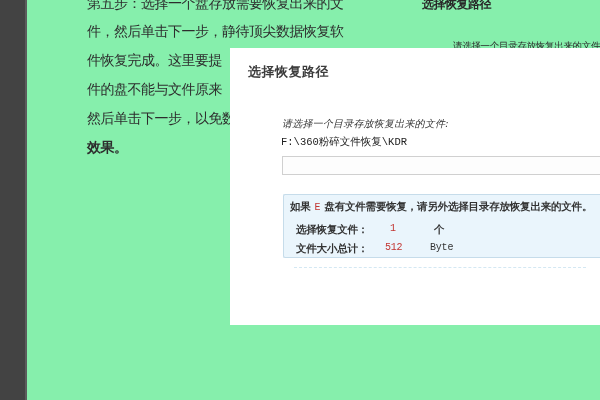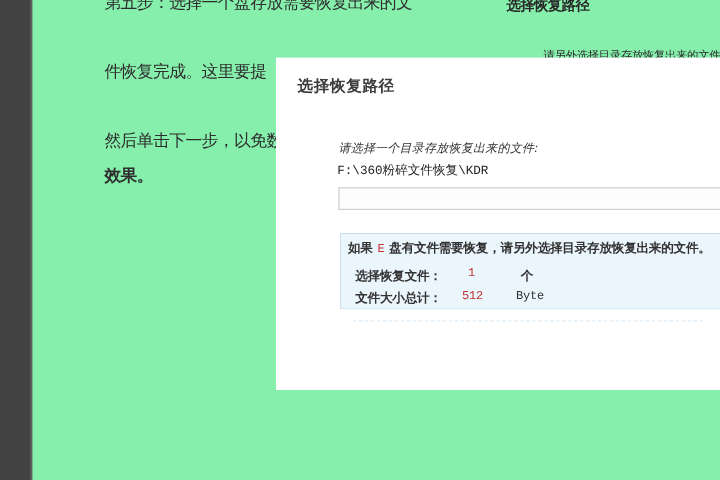--- a/index.html
+++ b/index.html
@@ -82,26 +82,28 @@
 </style>
 </head>
 <body>
 
 <div class="stage">
 
   <div class="left-strip"></div>
   <div class="left-divider"></div>
 
   <div class="doc-line l1">第五步：选择一个盘存放需要恢复出来的文</div>
+  <div class="doc-line l2">件，然后单击下一步，静待顶尖数据恢复软</div>
   <div class="doc-line l3">件恢复完成。这里要提</div>
+  <div class="doc-line l4">件的盘不能与文件原来</div>
   <div class="doc-line l5">然后单击下一步，以免数</div>
   <div class="doc-line l6">效果。</div>
 
   <div class="thumb-title">选择恢复路径</div>
-  <div class="thumb-line">请另外选择目录存放恢复出来的文件</div>
+  <div class="thumb-line">请选择一个目录存放恢复出来的文件</div>
 
   <div class="dialog">
 
     <div class="dialog-title">选择恢复路径</div>
 
     <div class="path-label">请选择一个目录存放恢复出来的文件:</div>
 
     <div class="path-value">F:\360粉碎文件恢复\KDR</div>
 
     <input class="path-input" type="text" value="" style="">

